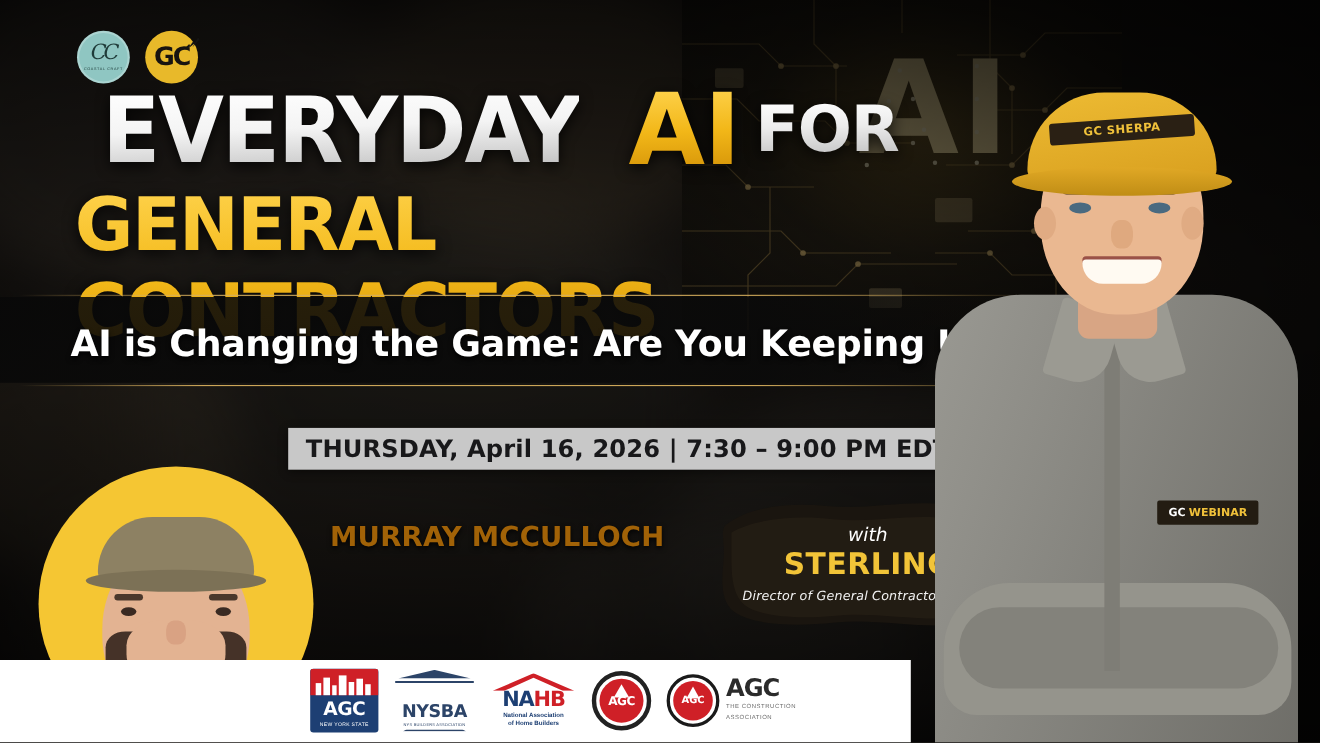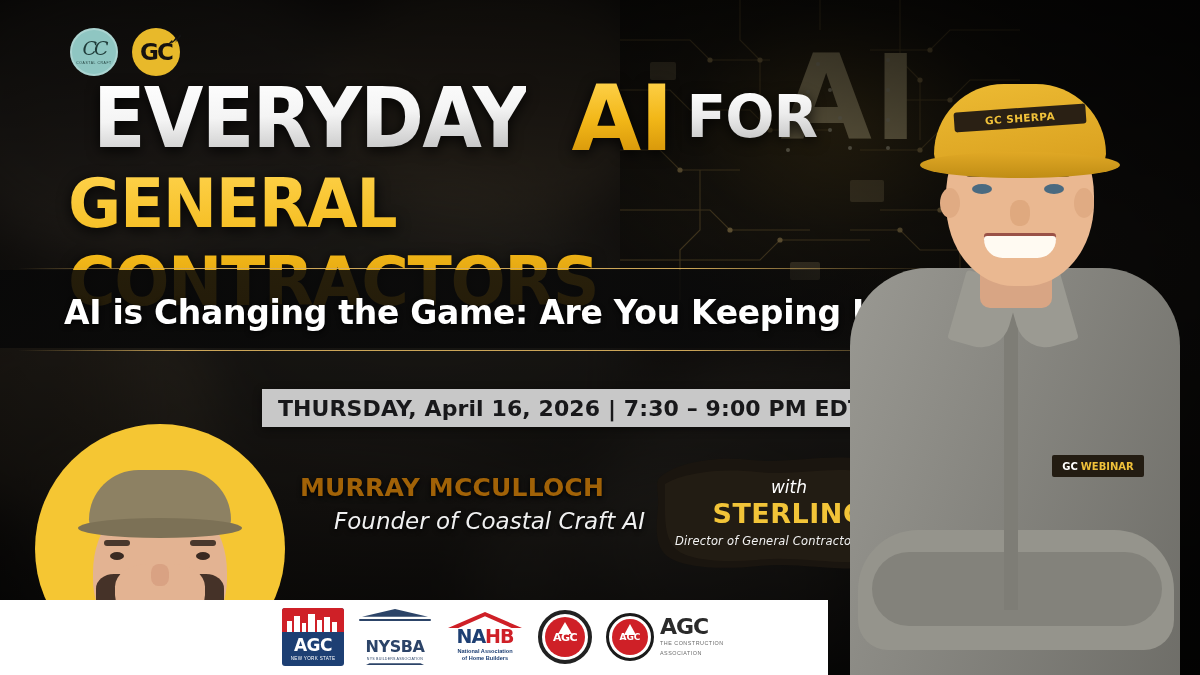--- a/index.html
+++ b/index.html
@@ -383,21 +383,20 @@
         <div class="g-eye r"></div>
       <div class="g-nose"></div>
       <div class="g-mouth"></div>
       <div class="g-hat"></div>
       <div class="g-brim"></div>
     </div>
   </div>
 
   <div class="guest-txt">
     <div class="sg-name">MURRAY MCCULLOCH</div>
-    <div class="sg-role">Founder of Coastal Craft AI</div>
   </div>
 
   <div class="brush">
     <svg viewBox="0 0 268 125" width="268" height="125">
       <path fill="#1a150f" d="M4,28 C22,12 60,6 96,10 C134,14 168,4 206,9 C238,13 262,18 265,34
         C268,52 258,70 262,86 C266,104 244,116 214,118 C176,121 140,112 104,116
         C66,120 28,118 12,106 C-2,95 2,72 3,56 C4,44 0,34 4,28 Z"></path>
       <path fill="#241d14" opacity=".85" d="M10,34 C30,22 68,18 102,22 C140,26 176,16 208,22
         C232,26 254,30 256,44 C258,60 250,76 254,90 C257,104 236,110 210,112
         C172,114 138,106 102,110 C68,113 34,110 22,100 C10,90 10,70 10,56 Z"></path>

